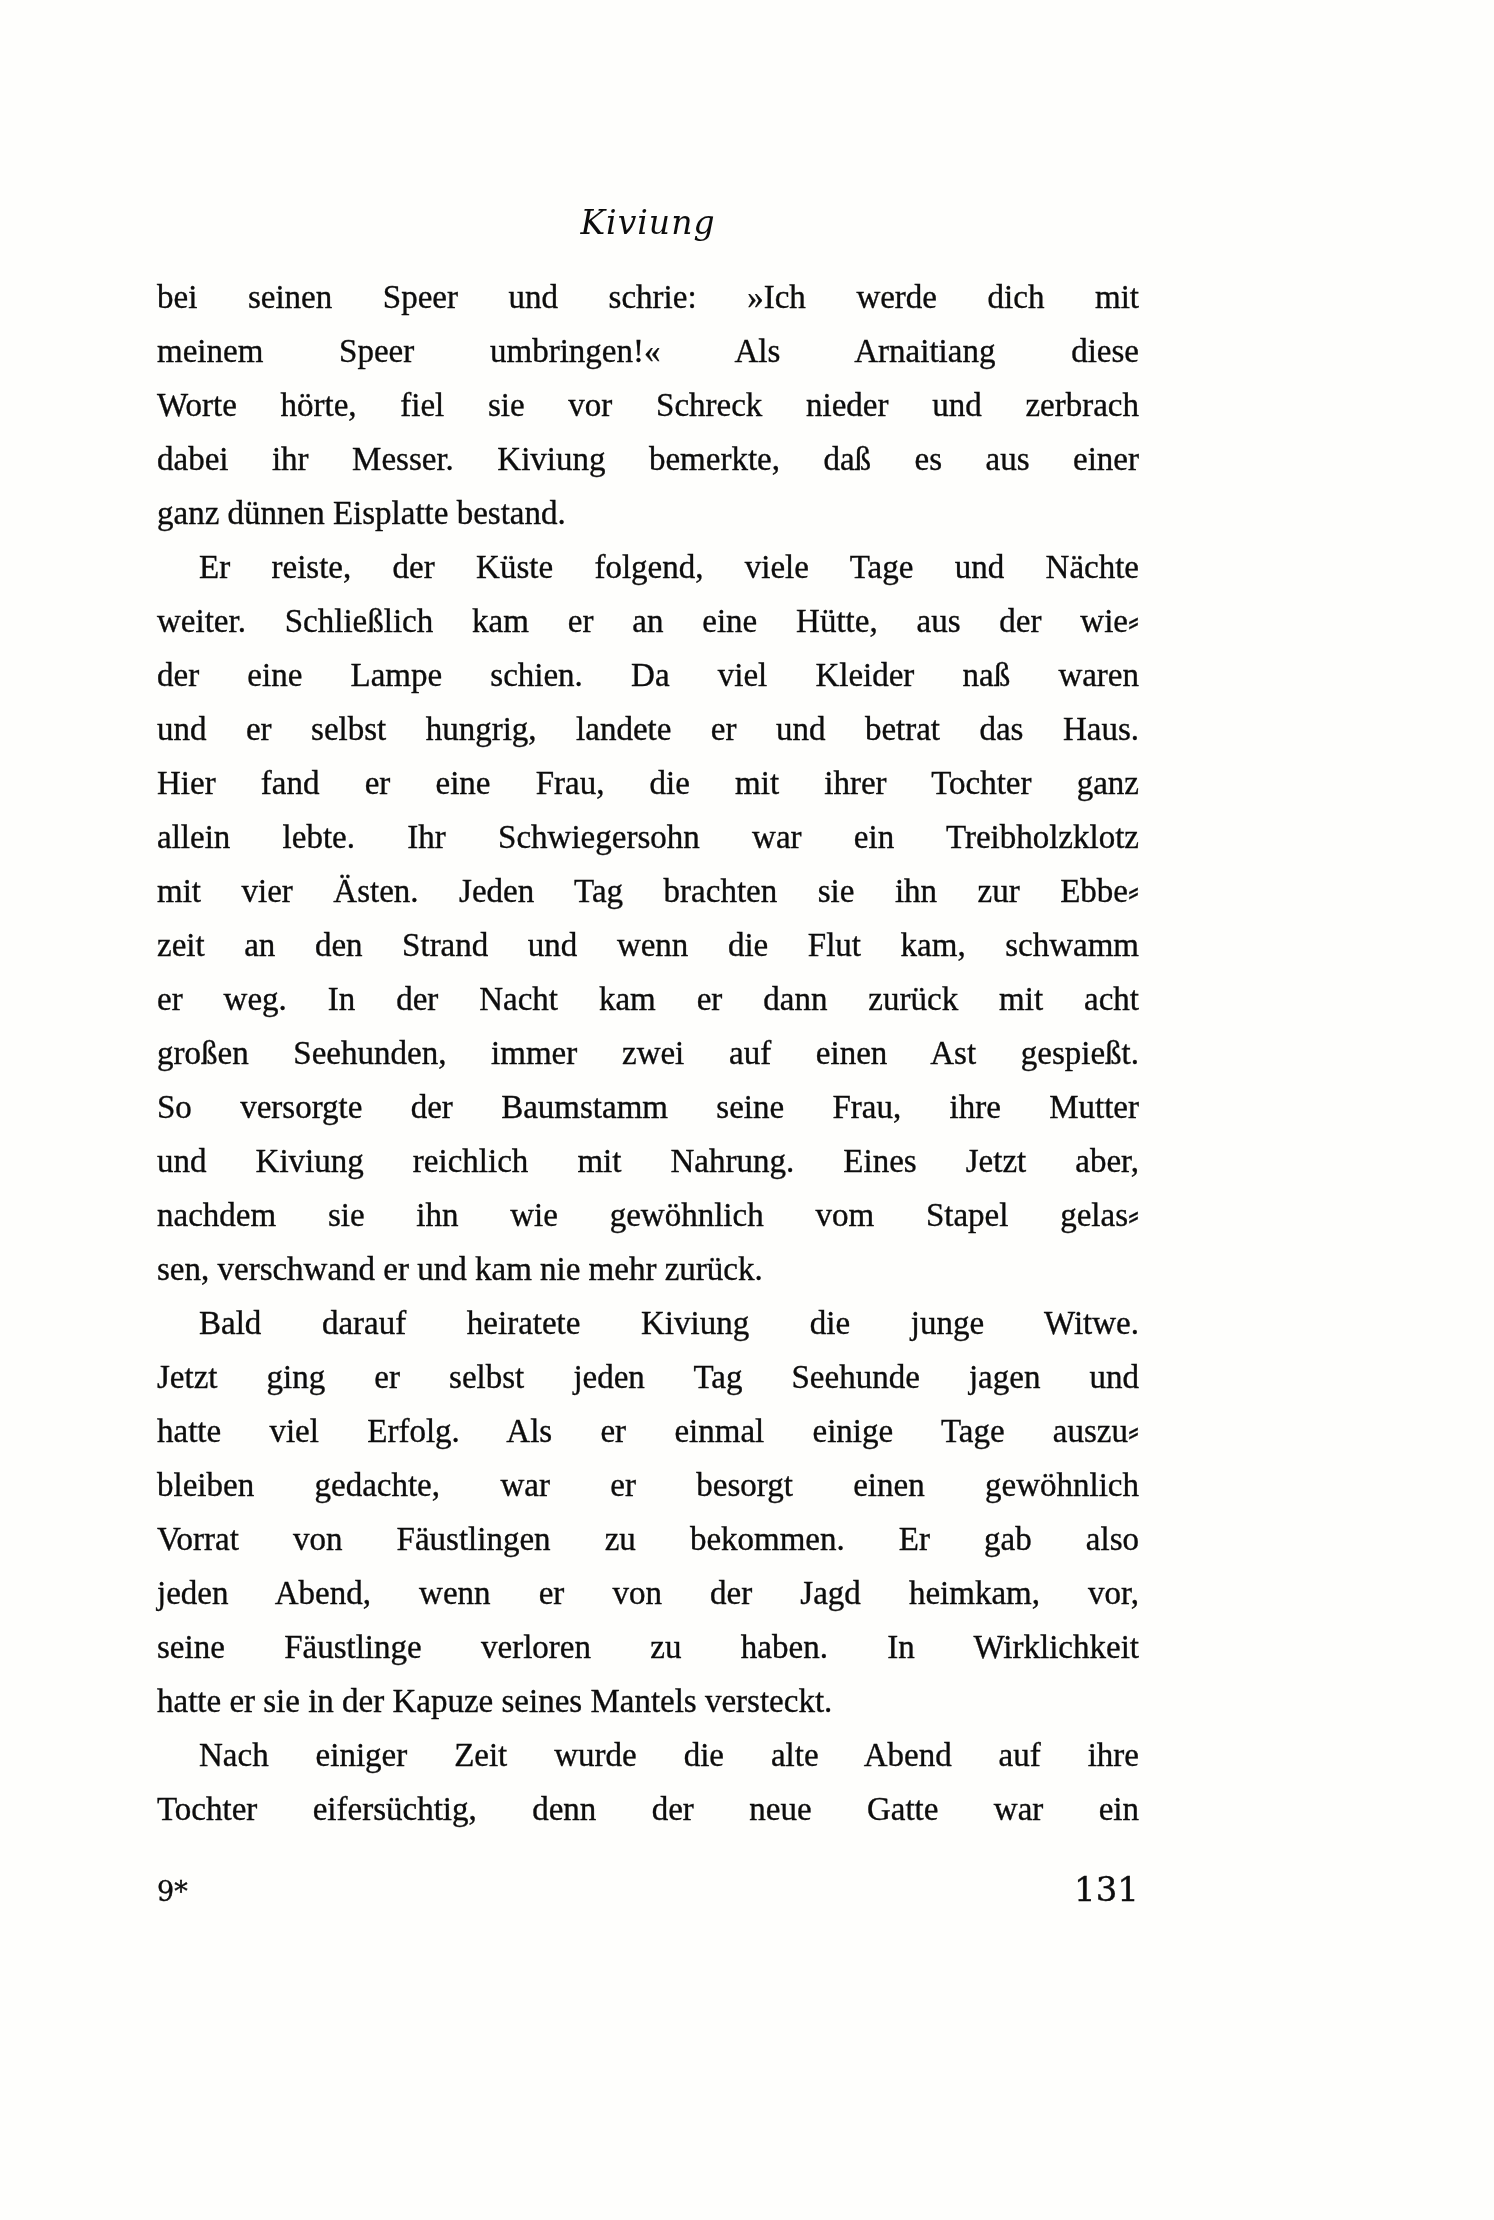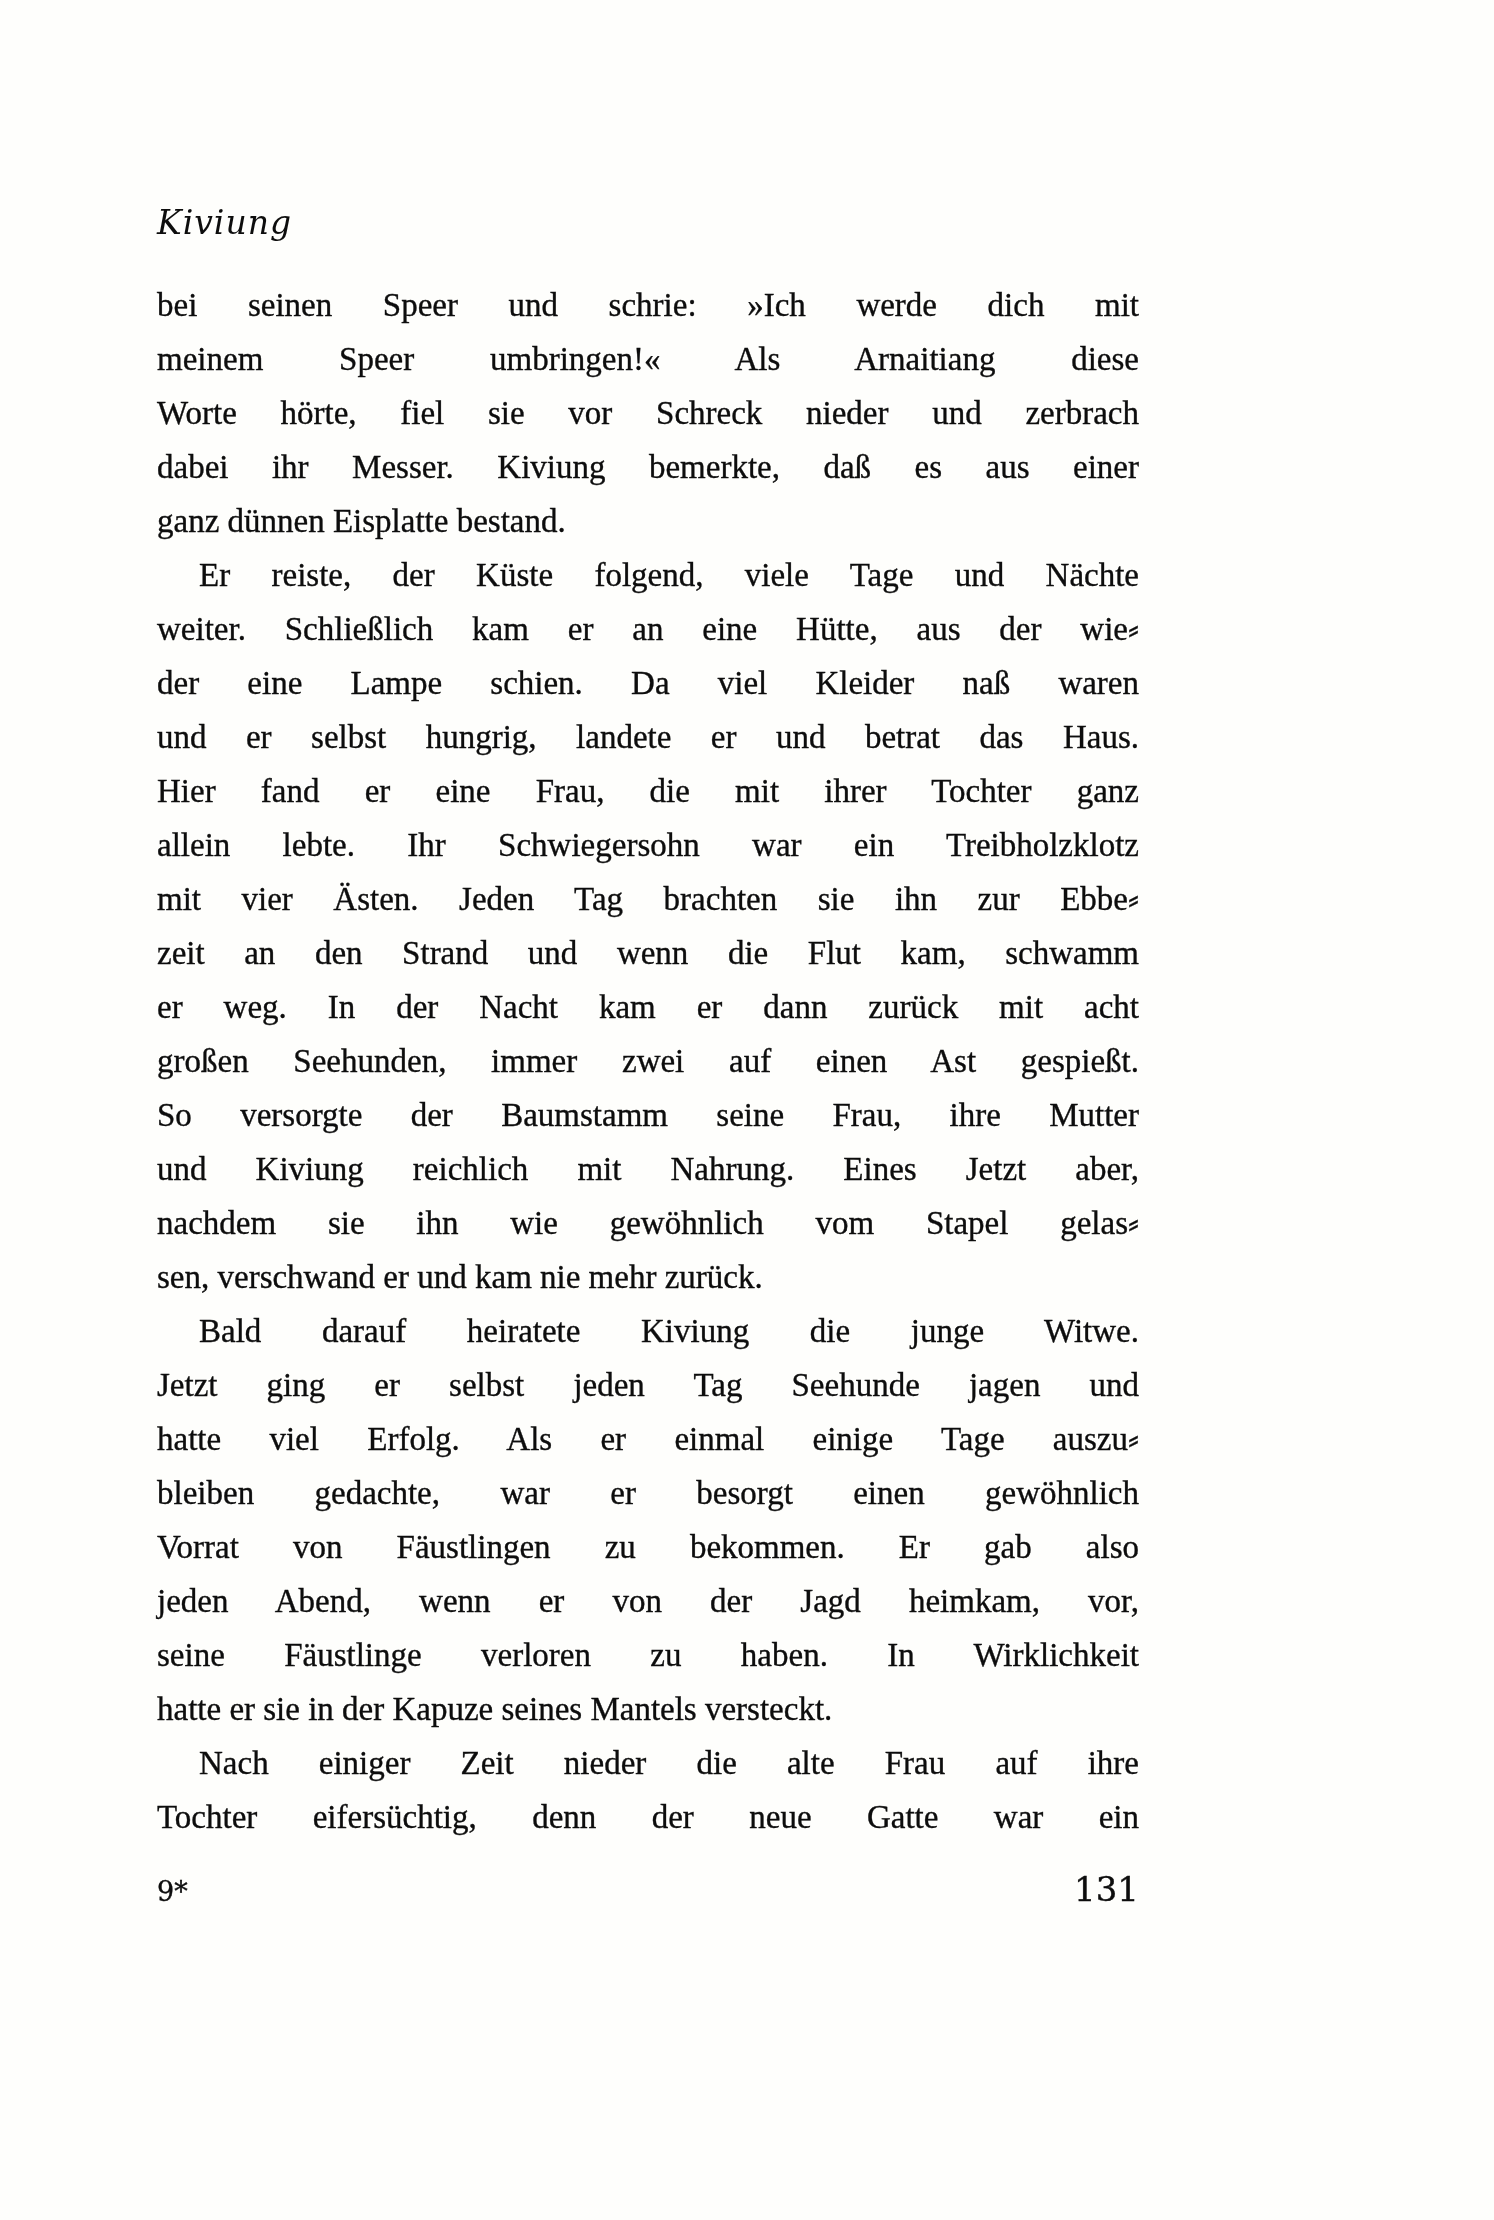--- a/index.html
+++ b/index.html
@@ -17,21 +17,22 @@
   }
   .text-block {
     position: absolute;
     left: 157px; top: 200px;
     width: 982px;
   }
   .running-head {
     font-style: italic;
     font-size: 33px;
     line-height: 46px;
-    margin-bottom: 32px;
+    text-align: center;
+    margin-bottom: 24px;
     letter-spacing: 1px;
   }
   .paragraph { margin: 0; }
   .line {
     font-size: 33px;
     line-height: 54px;
     text-align: justify;
     text-align-last: justify;
     white-space: normal;
     font-family: Liberation Serif, serif;
@@ -93,21 +94,21 @@
           <div class="line indent">Bald darauf heiratete Kiviung die junge Witwe.</div>
           <div class="line">Jetzt ging er selbst jeden Tag Seehunde jagen und</div>
           <div class="line">hatte viel Erfolg. Als er einmal einige Tage auszu⸗</div>
           <div class="line">bleiben gedachte, war er besorgt einen gewöhnlich</div>
           <div class="line">Vorrat von Fäustlingen zu bekommen. Er gab also</div>
           <div class="line">jeden Abend, wenn er von der Jagd heimkam, vor,</div>
           <div class="line">seine Fäustlinge verloren zu haben. In Wirklichkeit</div>
           <div class="line lastline">hatte er sie in der Kapuze seines Mantels versteckt.</div>
         </div>
         <div class="paragraph">
-          <div class="line indent">Nach einiger Zeit nieder die alte Frau auf ihre</div>
+          <div class="line indent">Nach einiger Zeit wurde die alte Abend auf ihre</div>
           <div class="line">Tochter eifersüchtig, denn der neue Gatte war ein</div>
         </div>
       </div>
   </div>
   <div class="footer">
     <span class="sig-mark">9*</span>
     <span class="page-number">131</span>
   </div>
 </div>
 

